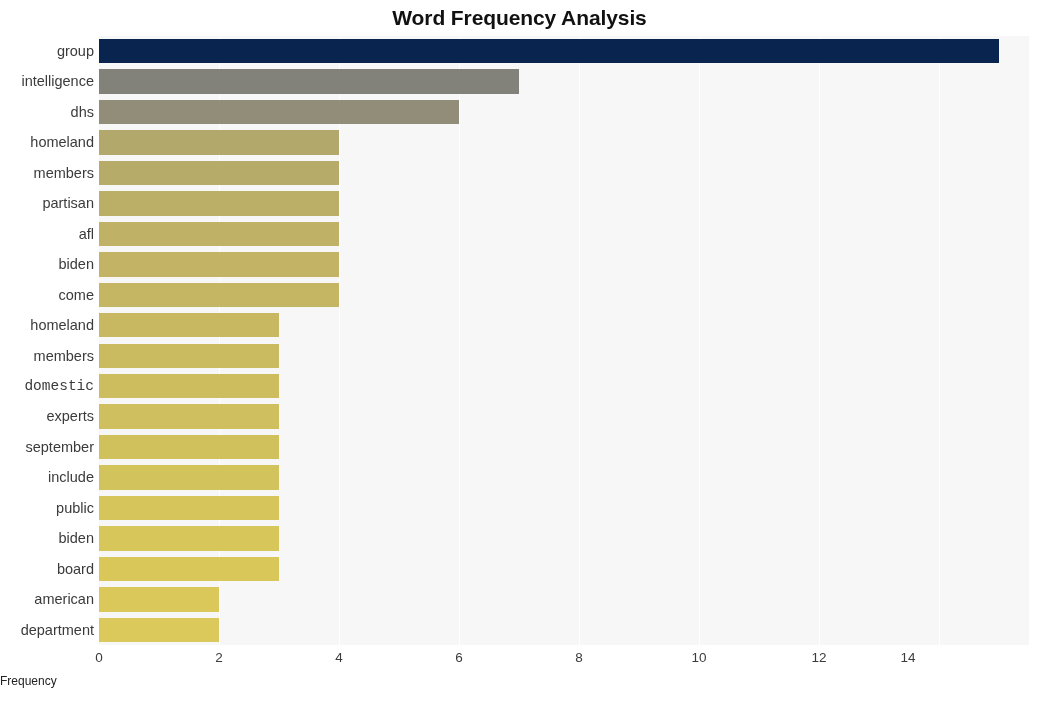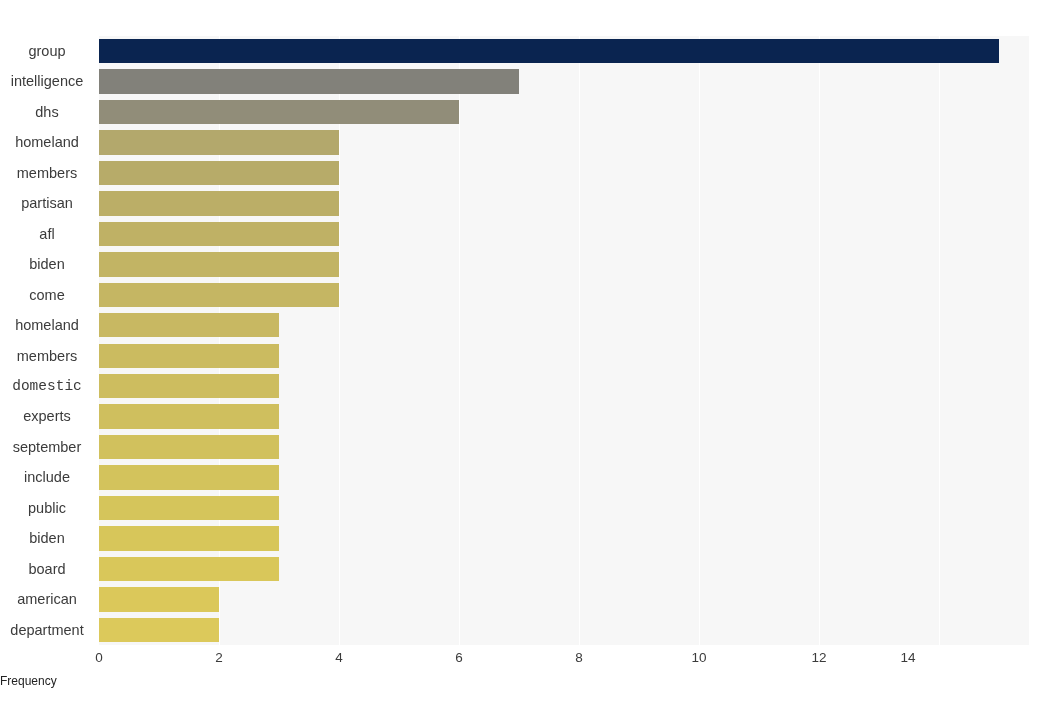--- a/index.html
+++ b/index.html
@@ -81,21 +81,21 @@
     position: absolute;
     left: 0;
     top: 36px;
     width: 94px;
     height: 609px;
   }
   .ylabel {
     position: absolute;
     right: 0;
     width: 94px;
-    text-align: center;
+    text-align: right;
     font-size: 14.5px;
     color: #3b3b3b;
     height: 28.55px;
     line-height: 28.55px;
     white-space: nowrap;
   }
 
   
   .xtick {
     position: absolute;
@@ -114,20 +114,21 @@
     text-align: left;
     font-size: 12px;
     color: #222222;
   }
 </style>
 </head>
 <body>
 
 <div id="chart-root">
 
+  <div class="chart-title">Word Frequency Analysis</div>
 
   <div class="plot-area">
     <div class="vgrid-layer">
         <div class="vgrid" style="left: 120px;"></div>
         <div class="vgrid" style="left: 240px;"></div>
         <div class="vgrid" style="left: 360px;"></div>
         <div class="vgrid" style="left: 480px;"></div>
         <div class="vgrid" style="left: 600px;"></div>
         <div class="vgrid" style="left: 720px;"></div>
         <div class="vgrid" style="left: 840px;"></div>

